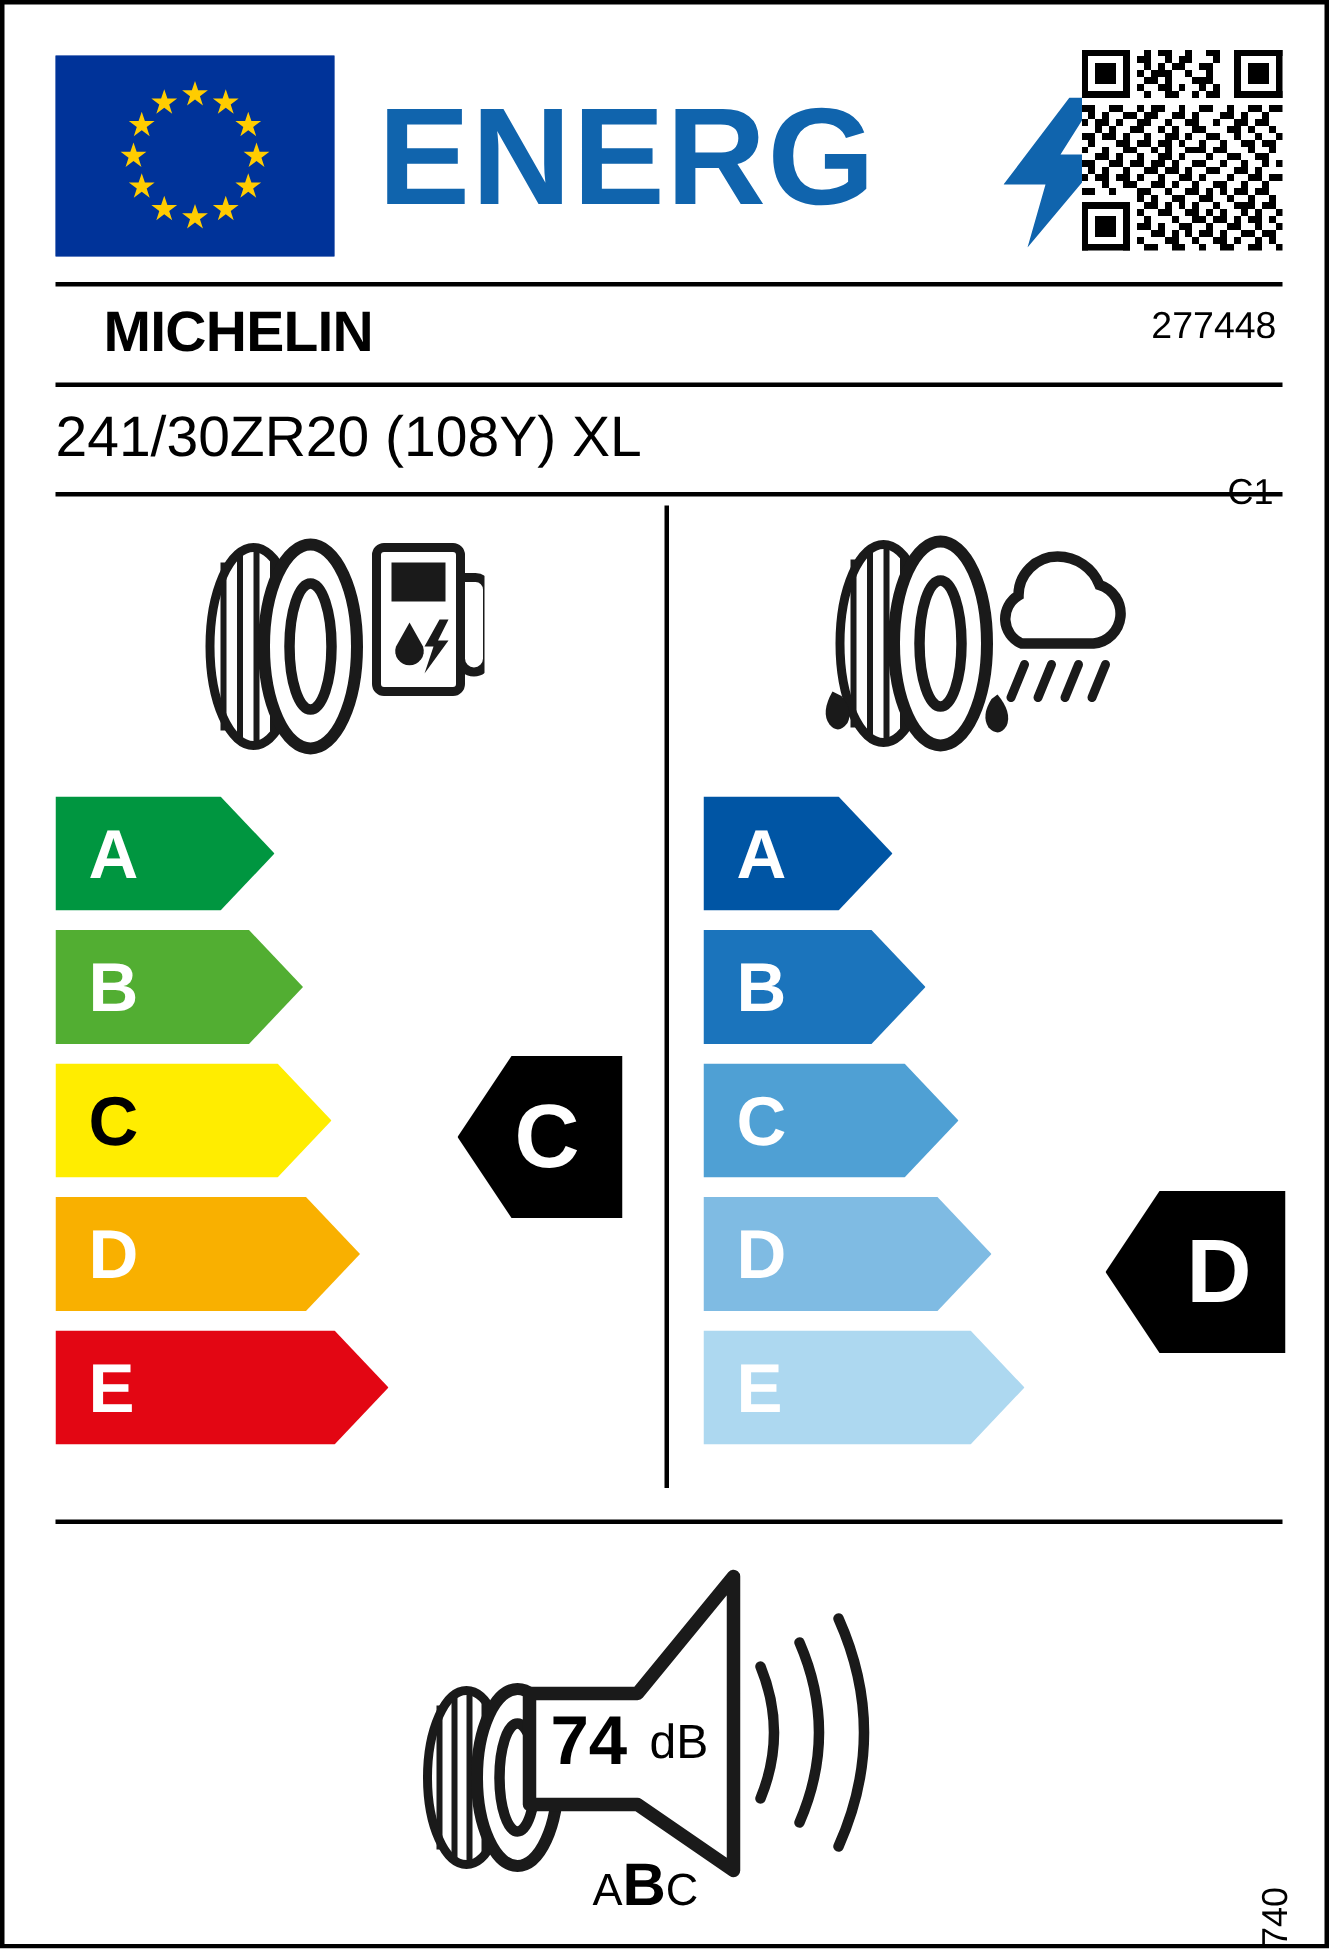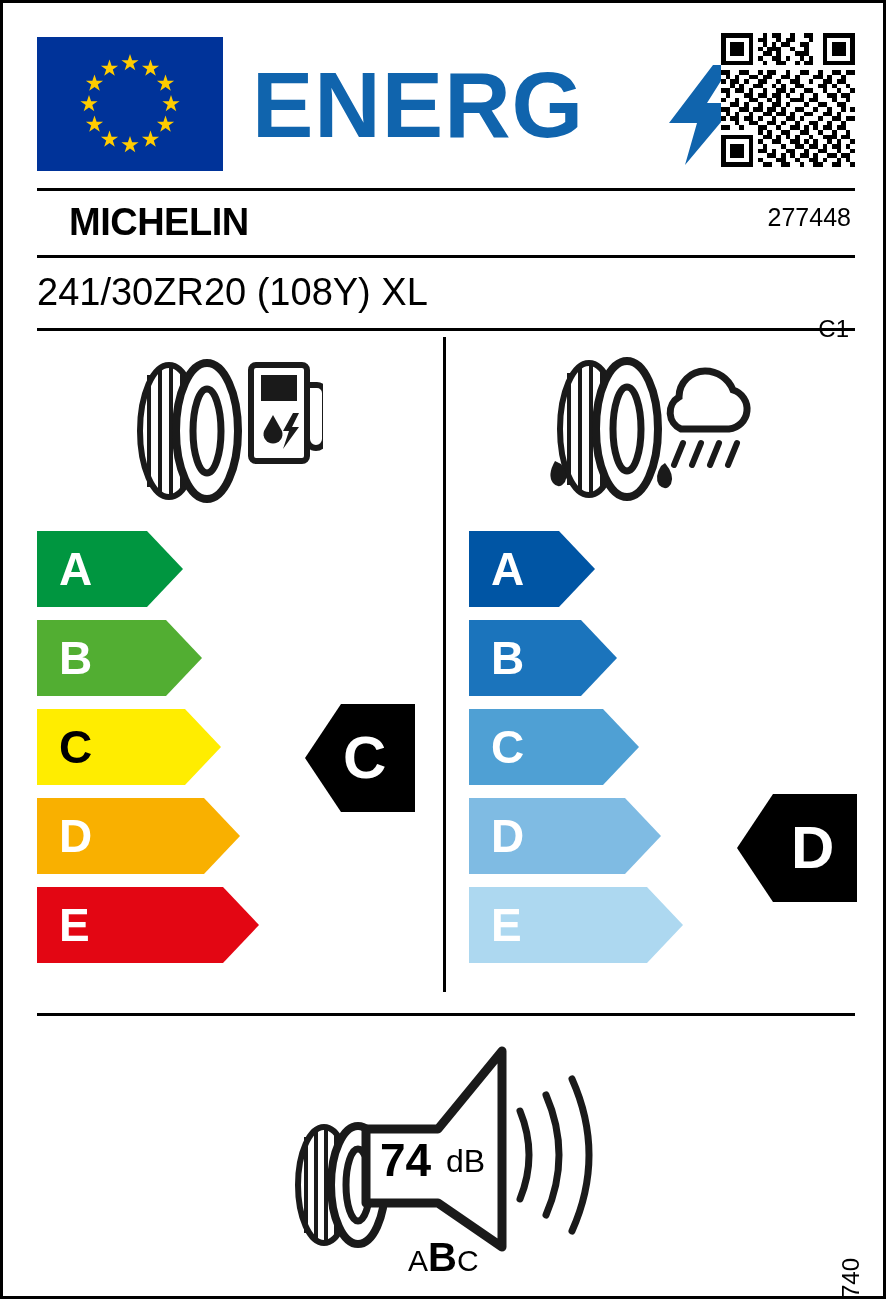--- a/index.html
+++ b/index.html
@@ -169,21 +169,21 @@
     line-height: 1;
   }
   .result-fuel  { left: 302px; top: 701px; width: 110px; }
   .result-fuel .result-letter { left: 38px; }
   .result-wet   { left: 734px; top: 791px; width: 120px; }
   .result-wet .result-letter { left: 54px; }
 
   
   .noise {
     position: absolute;
-    left: 285px;
+    left: 272px;
     top: 1042px;
     width: 320px;
     height: 230px;
   }
   .noise-value {
     position: absolute;
     left: 92px;
     top: 92px;
     font-size: 46px;
     font-weight: bold;

